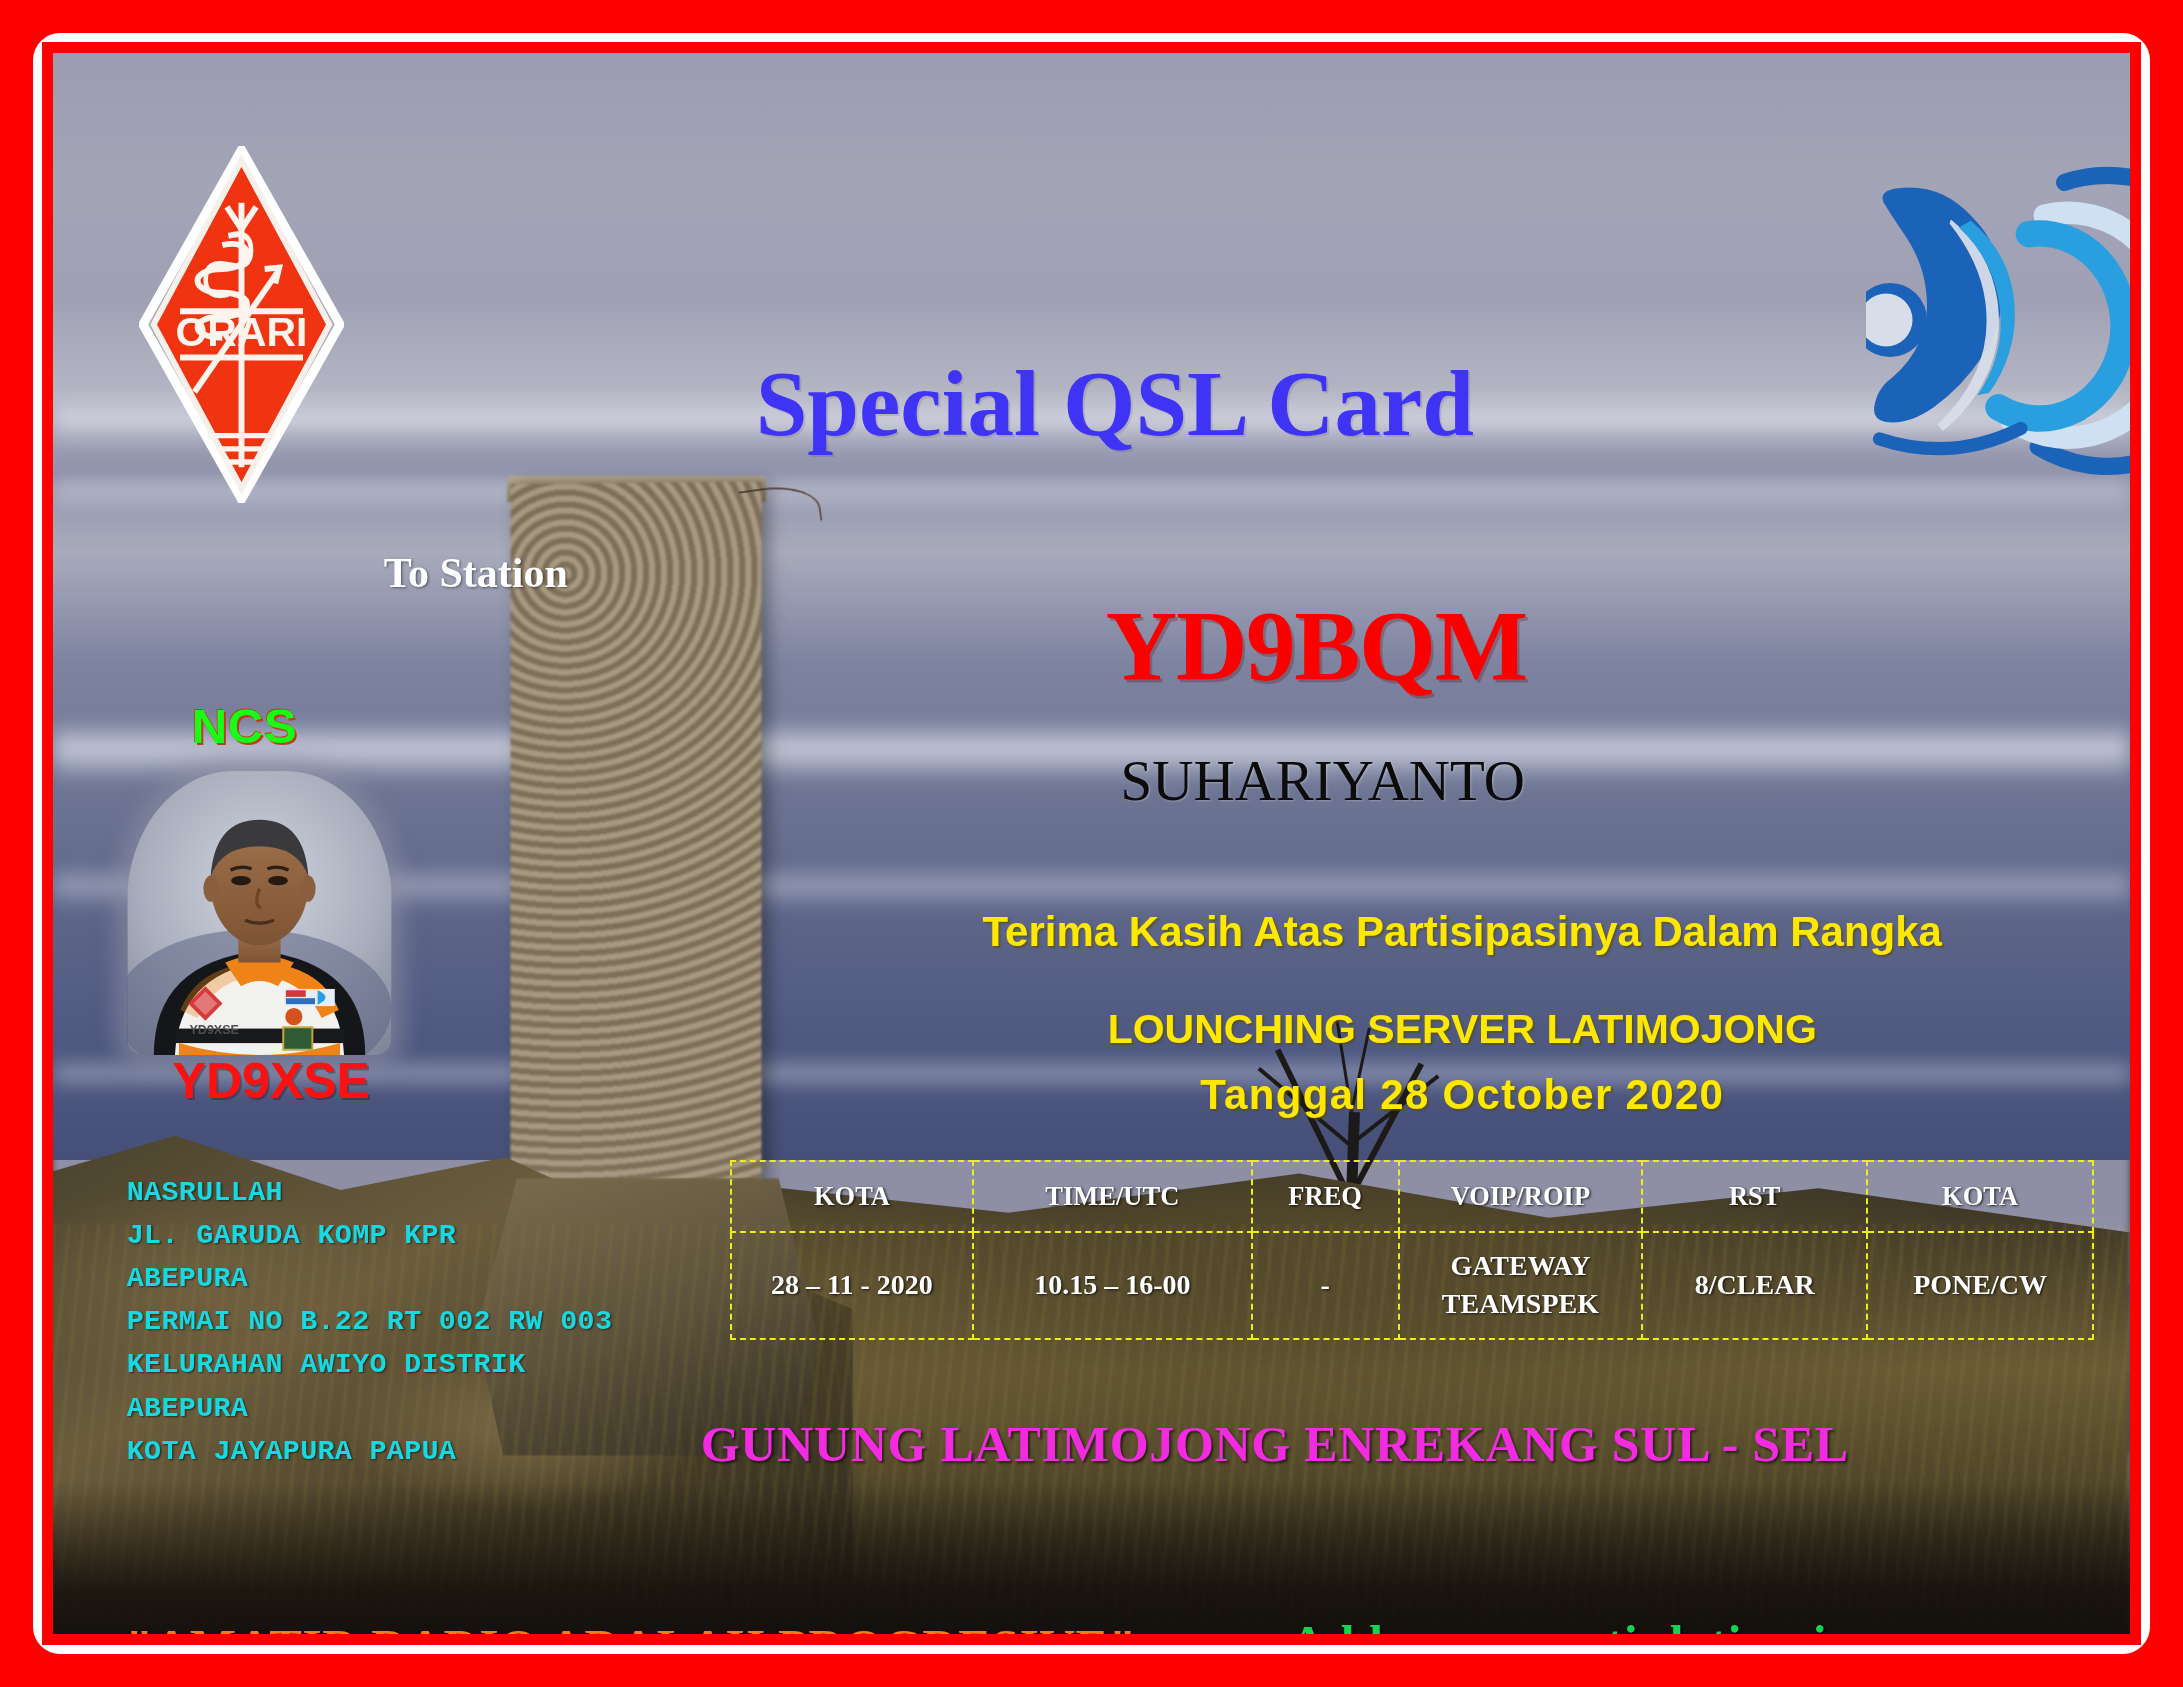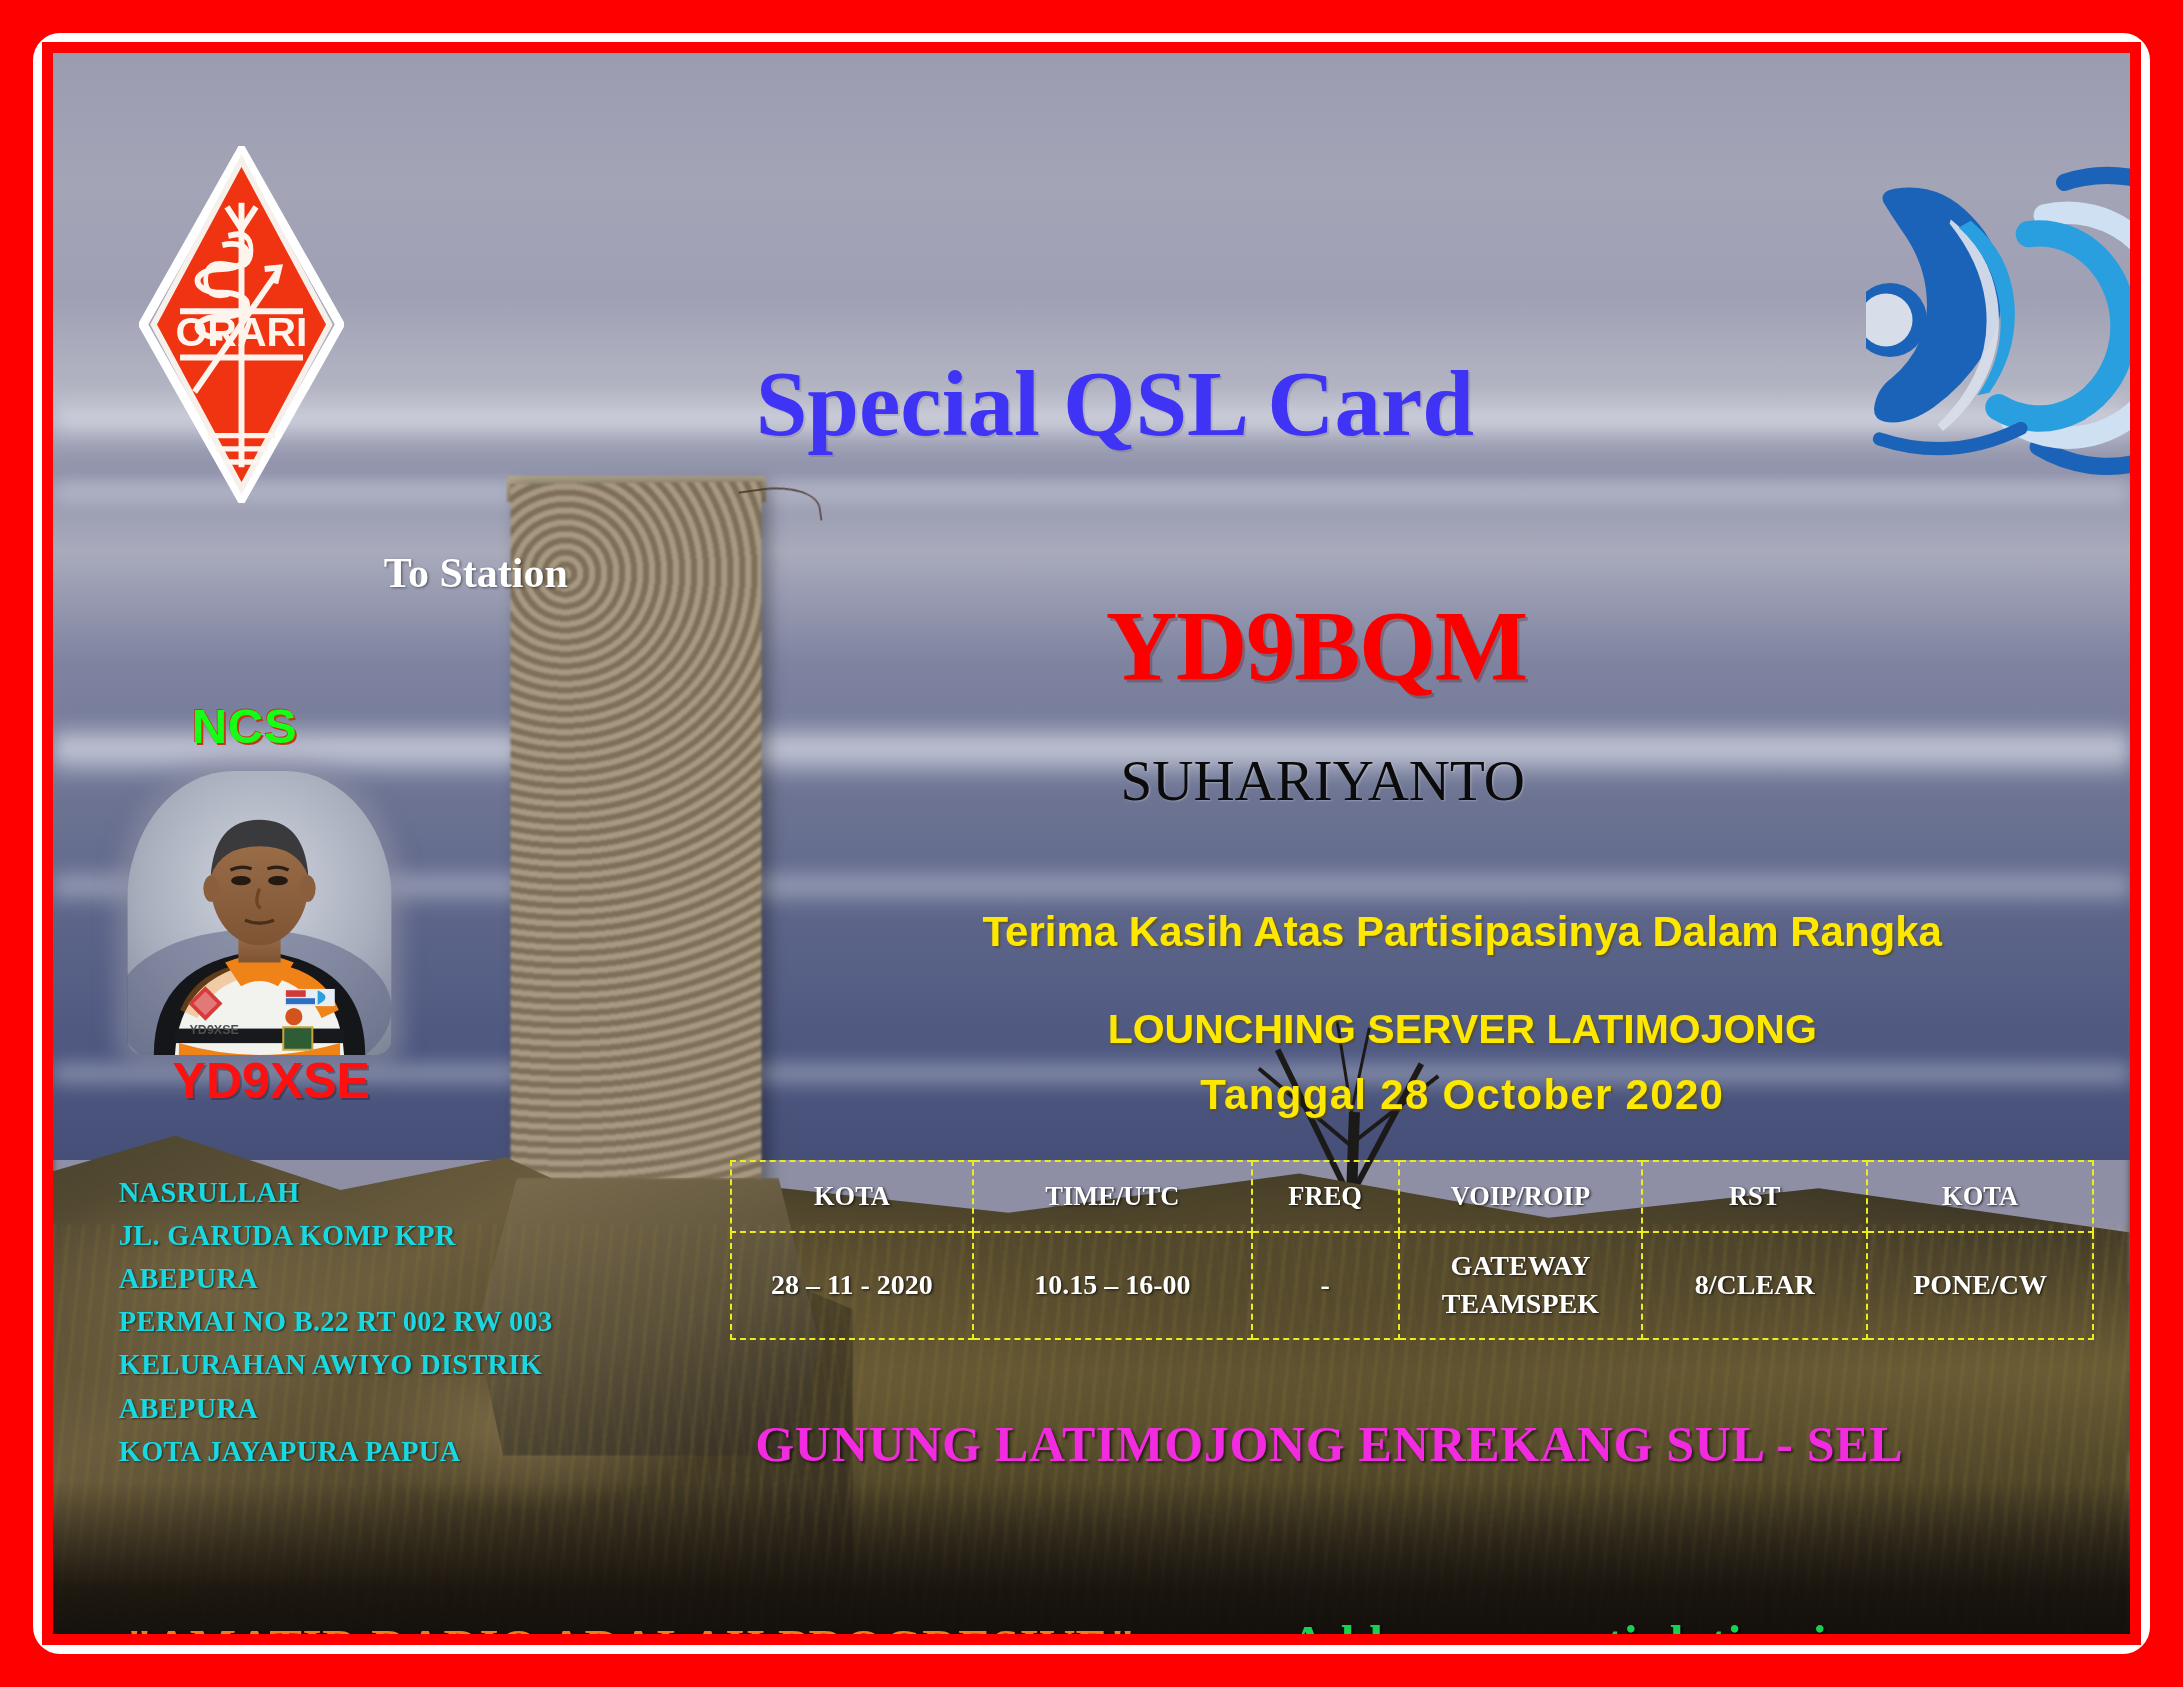--- a/index.html
+++ b/index.html
@@ -243,22 +243,22 @@
   .t-ycall {
     position:absolute; left: 93px; top: 999px; width: 251px;
     text-align:center;
     font-size: 50px; font-weight: bold; color: #ff1010;
     font-family: "Liberation Sans", sans-serif;
     text-shadow: 2px 2px 0 rgba(40,0,0,.30);
   }
 
   
   #address {
-    position:absolute; left: 66px; top: 1118px;
-    font-family: Liberation Serif, serif;
+    position:absolute; left: 74px; top: 1118px;
+    font-family: Liberation Mono, monospace;
     font-size: 28.4px; font-weight: bold;
     color: #18d9e2;
     line-height: 1.52;
     letter-spacing: 0.3px;
     text-shadow: 1.3px 1.3px 2px rgba(0,0,0,.55);
   }
 
   
   #thanks {
     position:absolute; left: 728px; top: 853px; width: 1363px;
@@ -296,21 +296,20 @@
   .col-date { width: 242px; }
   .col-time { width: 278px; }
   .col-freq { width: 147px; }
   .col-voip { width: 243px; }
   .col-rst  { width: 225px; }
   .col-mode { width: 225px; }
 
   
   #mountain-label {
     position:absolute; left: 648px; top: 1362px; width: 1257px;
-    text-align:center;
     font-family: "Liberation Serif", serif;
     font-size: 50px; font-weight: bold;
     color: #f32be0;
     letter-spacing: 0.7px;
     text-shadow: 2px 2px 2.6px rgba(0,0,0,.6);
   }
 
   
   #footer-slogan {
     position:absolute; left: 73px; top: 1565px;

